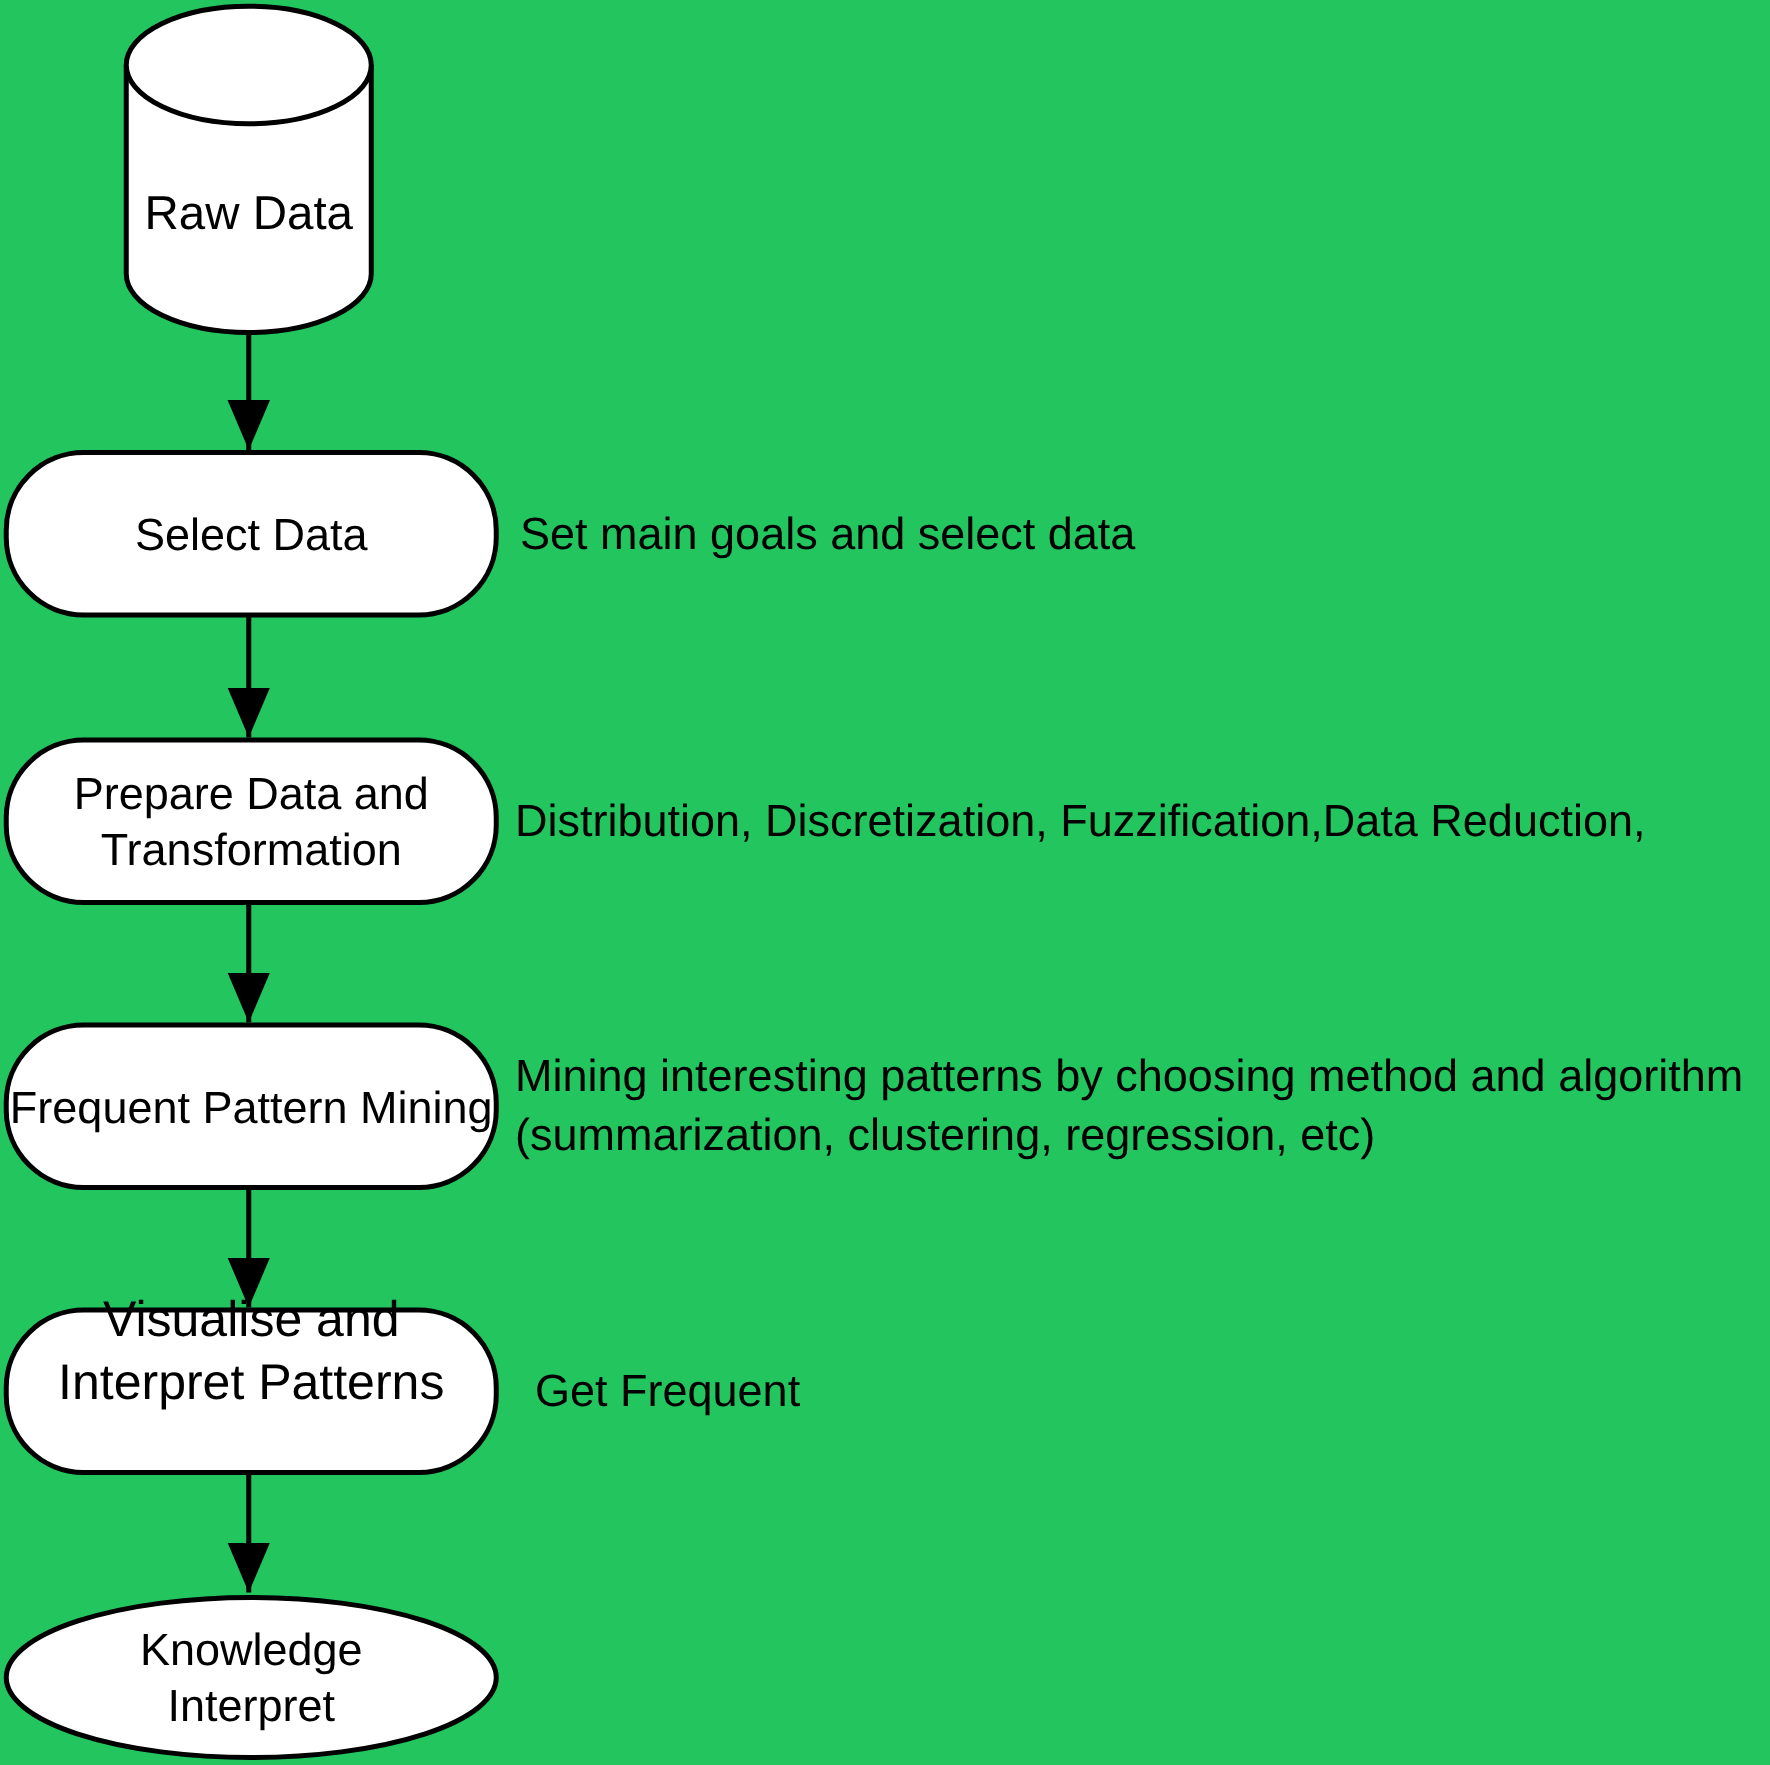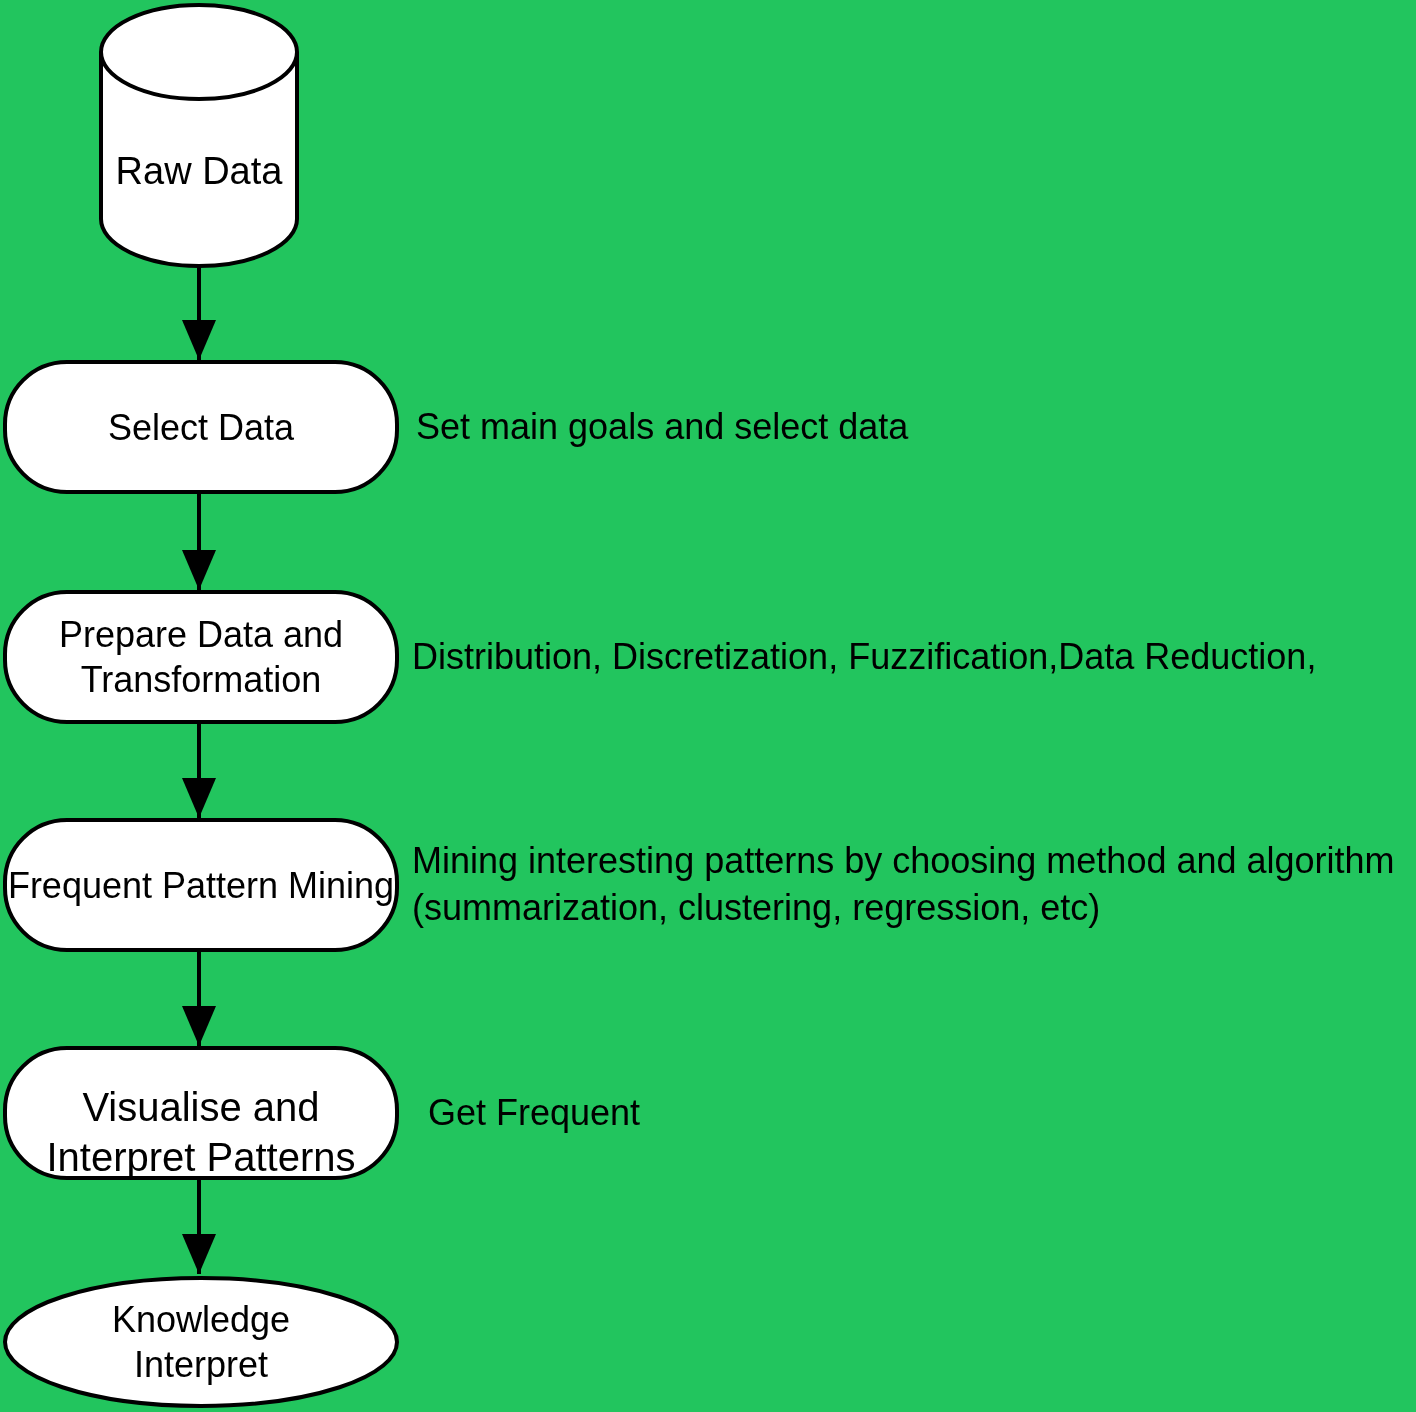--- a/index.html
+++ b/index.html
@@ -40,21 +40,21 @@
     line-height: 1.3;
     color: #000000;
     text-align: left;
   }
   .nowrap { white-space: nowrap; }
 
   #label-raw-data      { left: 101px; top: 150px; width: 196px; height: 44px; font-size: 38px; white-space: nowrap; }
   #label-select-data   { left: 5px;   top: 362px; width: 392px; height: 130px; }
   #label-prepare-data  { left: 5px;   top: 592px; width: 392px; height: 130px; }
   #label-frequent      { left: 5px;   top: 820px; width: 392px; height: 130px; }
-  #label-visualise     { left: 5px;   top: 1067px; width: 392px; height: 130px; font-size: 40px; }
+  #label-visualise     { left: 5px;   top: 1016px; width: 392px; height: 130px; font-size: 40px; }
   #label-knowledge     { left: 76px;  top: 1277px; width: 250px; height: 130px; }
 
   #ann-select-data     { left: 416px; top: 362px;  height: 130px; }
   #ann-prepare-data    { left: 412px; top: 592px;  height: 130px; }
   #ann-frequent        { left: 412px; top: 820px;  height: 130px; width: 1060px; }
   #ann-visualise       { left: 428px; top: 1048px; height: 130px; }
 </style>
 </head>
 <body>
 

